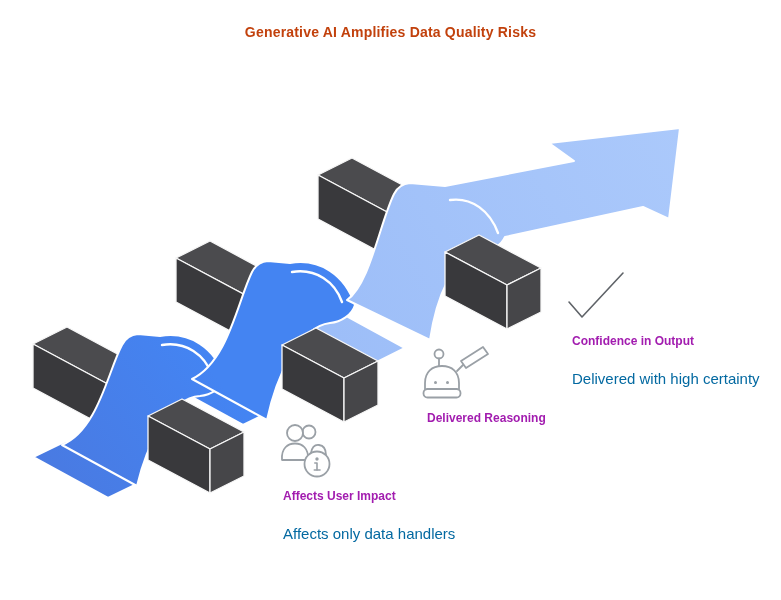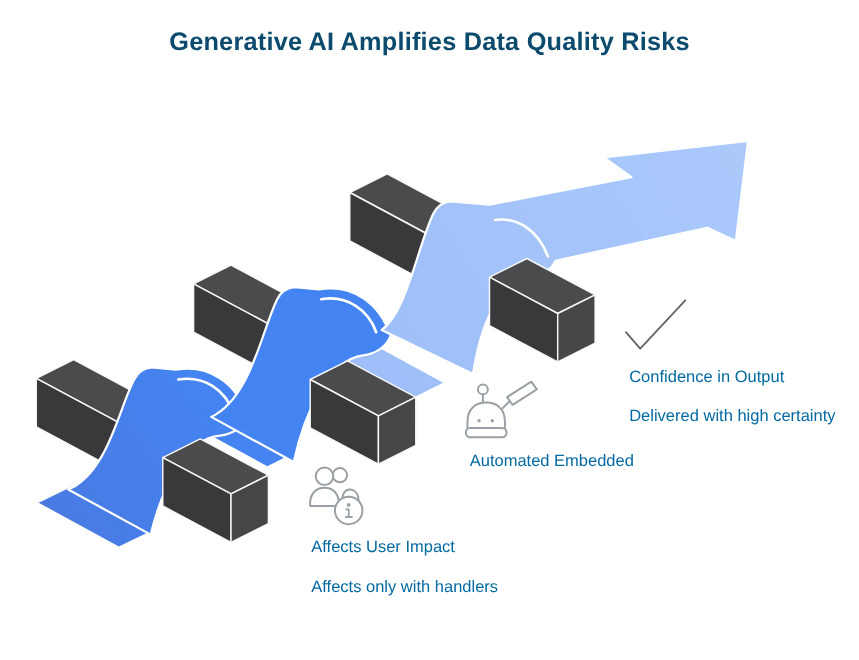--- a/index.html
+++ b/index.html
@@ -15,37 +15,37 @@
     background: #ffffff;
     overflow: hidden;
   }
   .title {
     position: absolute;
     left: 0;
     right: 0;
     top: 24px;
     margin: 0;
     text-align: center;
-    font-size: 23px;
+    font-size: 14px;
     font-weight: 700;
     letter-spacing: 0.2px;
-    color: #0c4a6e;
+    color: #c2410c;
   }
   .scene {
     position: absolute;
     left: 0;
     top: 0;
     width: 781px;
     height: 600px;
   }
   .stage-label {
     position: absolute;
-    font-size: 15px;
-    font-weight: 400;
-    color: #0369a1;
+    font-size: 12px;
+    font-weight: 700;
+    color: #a21caf;
     white-space: nowrap;
   }
   .stage-desc {
     position: absolute;
     font-size: 15px;
     font-weight: 400;
     color: #0369a1;
     white-space: nowrap;
   }
   .stage-icon {
@@ -147,37 +147,37 @@
         <circle cx="39" cy="45" r="12.5" fill="#ffffff"></circle>
         <g stroke-width="1.6">
           <circle cx="39" cy="40" r="0.9" fill="#9aa0a6"></circle>
           <path d="M36.8,44 L39,44 L39,51"></path>
           <path d="M36.3,51 L42,51"></path>
         </g>
       </g>
     </svg>
   </div>
   <div class="stage-label s1-label">Affects User Impact</div>
-  <div class="stage-desc s1-desc">Affects only with handlers</div>
+  <div class="stage-desc s1-desc">Affects only data handlers</div>
 
   <div class="stage-icon s2-icon">
     <svg width="80" height="62" viewBox="0 0 80 62" xmlns="http://www.w3.org/2000/svg">
       <g fill="none" stroke="#9aa0a6" stroke-width="1.8" stroke-linecap="round" stroke-linejoin="round">
         <path d="M48,21 L70,7 L75,14 L53,28 Z"></path>
         <path d="M44,31 L50,25"></path>
         <circle cx="26" cy="14" r="4.5"></circle>
         <path d="M26,18.5 L26,26"></path>
         <path d="M12,49 L12,43 C12,32 19,26 29,26 C39,26 46,32 46,43 L46,49"></path>
         <rect x="10.5" y="49" width="37" height="8.5" rx="4"></rect>
         <circle cx="22.5" cy="42.5" r="1.5" fill="#9aa0a6" stroke="none"></circle>
         <circle cx="34.5" cy="42.5" r="1.5" fill="#9aa0a6" stroke="none"></circle>
       </g>
     </svg>
   </div>
-  <div class="stage-label s2-label">Automated Embedded</div>
+  <div class="stage-label s2-label">Delivered Reasoning</div>
 
   <div class="stage-icon s3-icon">
     <svg width="76" height="62" viewBox="0 0 76 62" xmlns="http://www.w3.org/2000/svg">
       <path d="M13,37 L26,52 L67,8" fill="none" stroke="#5f6368" stroke-width="1.6" stroke-linecap="round" stroke-linejoin="round"></path>
     </svg>
   </div>
   <div class="stage-label s3-label">Confidence in Output</div>
   <div class="stage-desc s3-desc">Delivered with high certainty</div>
 
 </div>

